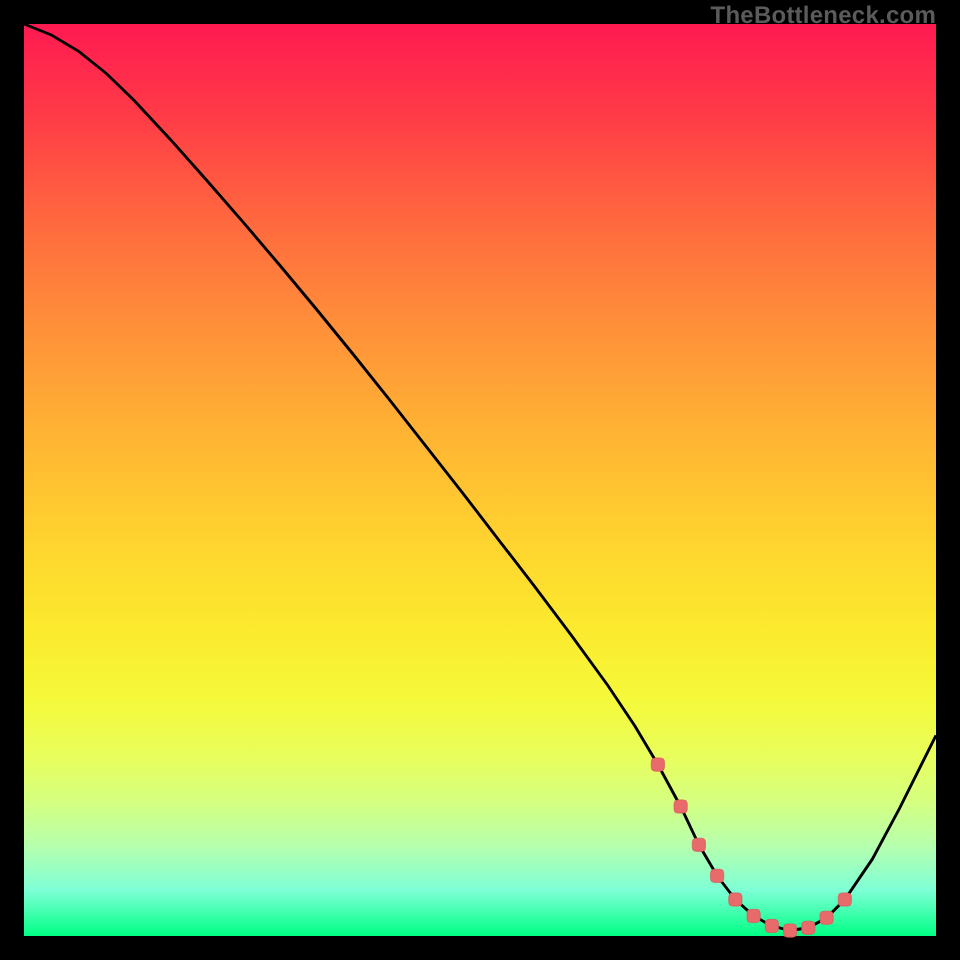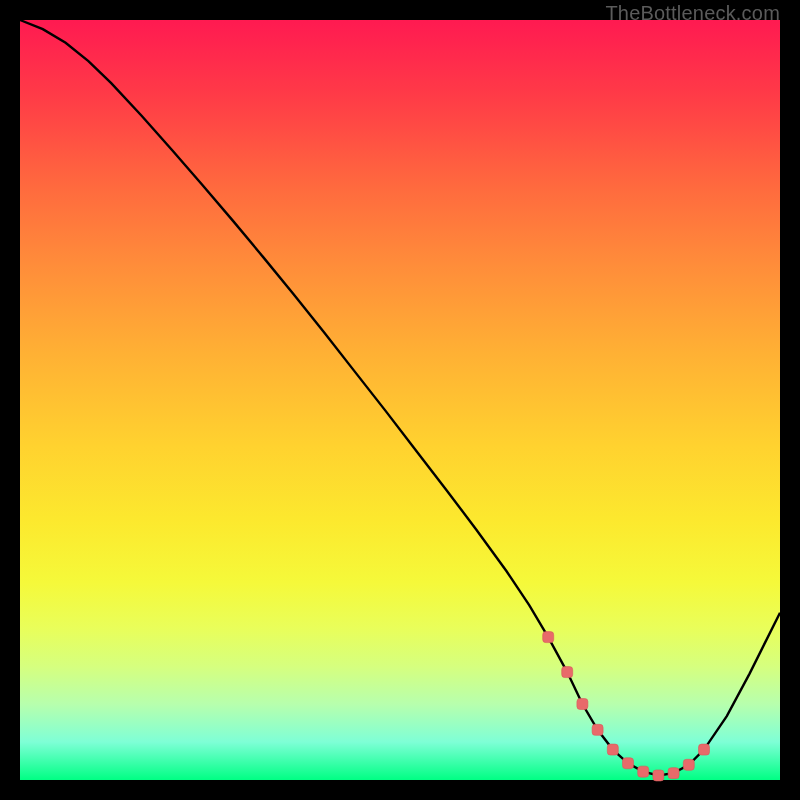--- a/index.html
+++ b/index.html
@@ -10,20 +10,21 @@
     background: #000;
     overflow: hidden;
   }
   .frame {
     position: absolute;
     left: 0;
     top: 0;
     width: 800px;
     height: 800px;
     background: #000;
+    font-weight: bold;
   }
   .plot-area {
     position: absolute;
     left: 20px;
     top: 20px;
     width: 760px;
     height: 760px;
     background: linear-gradient(to bottom,
       #ff1a51 0%,
       #ff3b47 10%,

